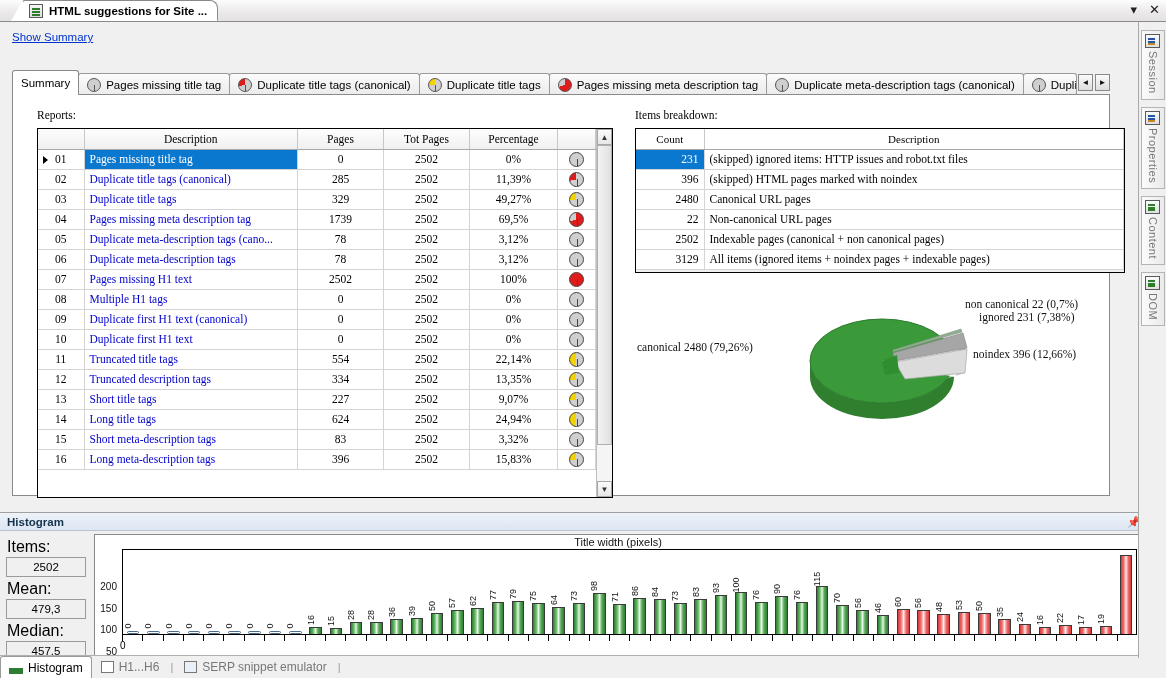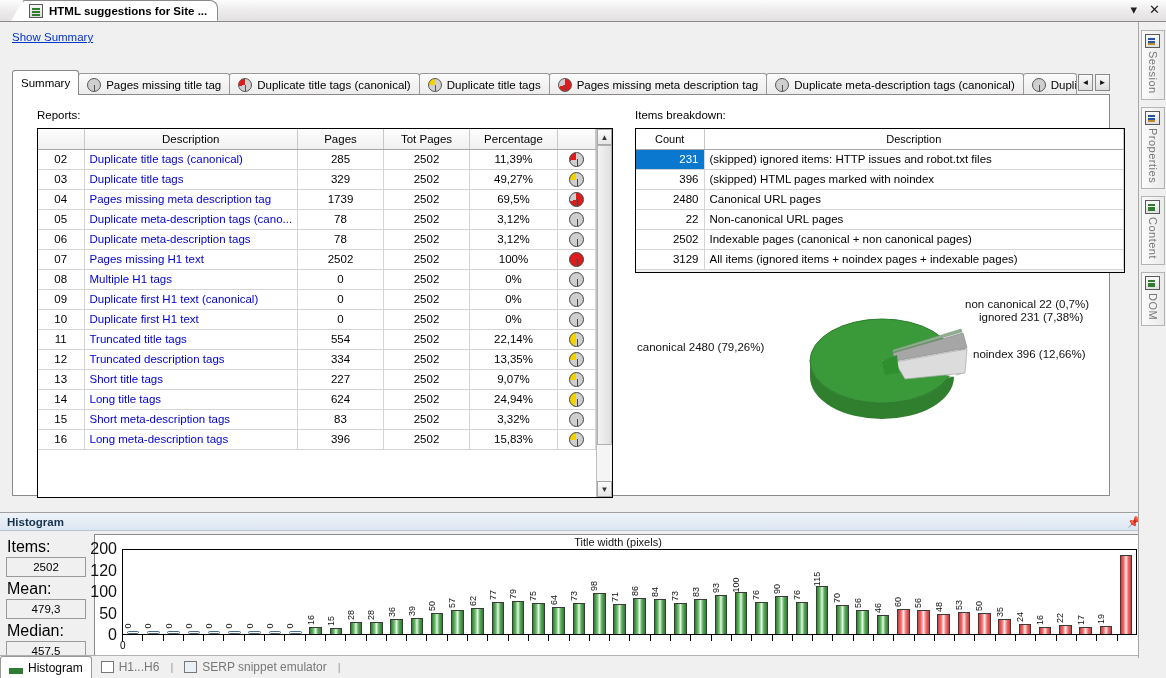--- a/index.html
+++ b/index.html
@@ -124,20 +124,21 @@
     width: 1px; height: 6px; background: #555;
     transform-origin: top center;
   }
 
   
   .tabpanel {
     position: absolute; left: 12px; top: 72px;
     width: 1098px; height: 402px;
     background: #fff;
     border: 1px solid #8a8a8a;
+    font-family: Liberation Serif, serif;
   }
 
   .panel-label { position: absolute; font-size: 11.5px; color: #000; }
 
   
   .reports-wrap {
     position: absolute; left: 24px; top: 33px;
     width: 576px; height: 370px;
     border: 1px solid #000;
     background: #fff;
@@ -272,22 +273,23 @@
   .hist-plot {
     position: absolute; left: 94px; top: 21px; width: 1048px; height: 122px;
     background: #fff; border: 1px solid #8a8a8a;
   }
   .hist-title {
     position: absolute; left: 0; right: 0; top: 1px;
     text-align: center; font-size: 11px; color: #111;
   }
   .yaxis { position: absolute; left: 0; top: 14px; width: 26px; height: 86px; }
   .ytick {
-    position: absolute; right: 4px; font-size: 16px; color: #111;
+    position: absolute; right: 4px; font-size: 10px; color: #111;
     transform: translateY(-50%);
+    margin-top: 37px;
   }
   .plotbox {
     position: absolute; left: 27px; top: 14px; right: 4px; height: 86px;
     border-left: 1px solid #000; border-top: 1px solid #000;
     border-right: 1px solid #000;
     border-bottom: 1px solid #000;
   }
   .bars {
     position: absolute; left: 0; right: 0; bottom: 0; top: 0;
     display: flex; align-items: flex-end;
@@ -452,20 +454,28 @@
               <tr>
                 <th></th>
                 <th>Description</th>
                 <th>Pages</th>
                 <th>Tot Pages</th>
                 <th>Percentage</th>
                 <th></th>
               </tr>
             </thead>
             <tbody id="reports-body">
+                <tr class="sel">
+                  <td class="idx"><span class="caret"></span>01</td>
+                  <td class="desc">Pages missing title tag</td>
+                  <td class="num">0</td>
+                  <td class="num">2502</td>
+                  <td class="num">0%</td>
+                  <td class="pie"><span class="pie-cell" style="background:conic-gradient(#cfcfcf 0 100%)"><i></i></span></td>
+                </tr>
                 <tr>
                   <td class="idx">02</td>
                   <td class="desc">Duplicate title tags (canonical)</td>
                   <td class="num">285</td>
                   <td class="num">2502</td>
                   <td class="num">11,39%</td>
                   <td class="pie"><span class="pie-cell" style="background:conic-gradient(#cfcfcf 0 72%, #e01b1b 72% 100%)"><i></i></span></td>
                 </tr>
                 <tr>
                   <td class="idx">03</td>
@@ -678,21 +688,21 @@
       <div class="hl-lab">Median:</div>
       <div class="hl-val">457,5</div>
     </div>
 
     <div class="hist-plot">
       <div class="hist-title">Title width (pixels)</div>
       <div class="yaxis" id="yaxis">
           <div class="ytick" style="top: 100%;">0</div>
           <div class="ytick" style="top: 75%;">50</div>
           <div class="ytick" style="top: 50%;">100</div>
-          <div class="ytick" style="top: 25%;">120</div>
+          <div class="ytick" style="top: 25%;">150</div>
           <div class="ytick" style="top: 0%;">200</div>
         </div>
       <div class="plotbox">
         <div class="bars" id="bars">
             <div class="barcell">
               <div class="zerobar">
                 <span class="vlab">0</span>
               </div>
             </div>
             <div class="barcell">

